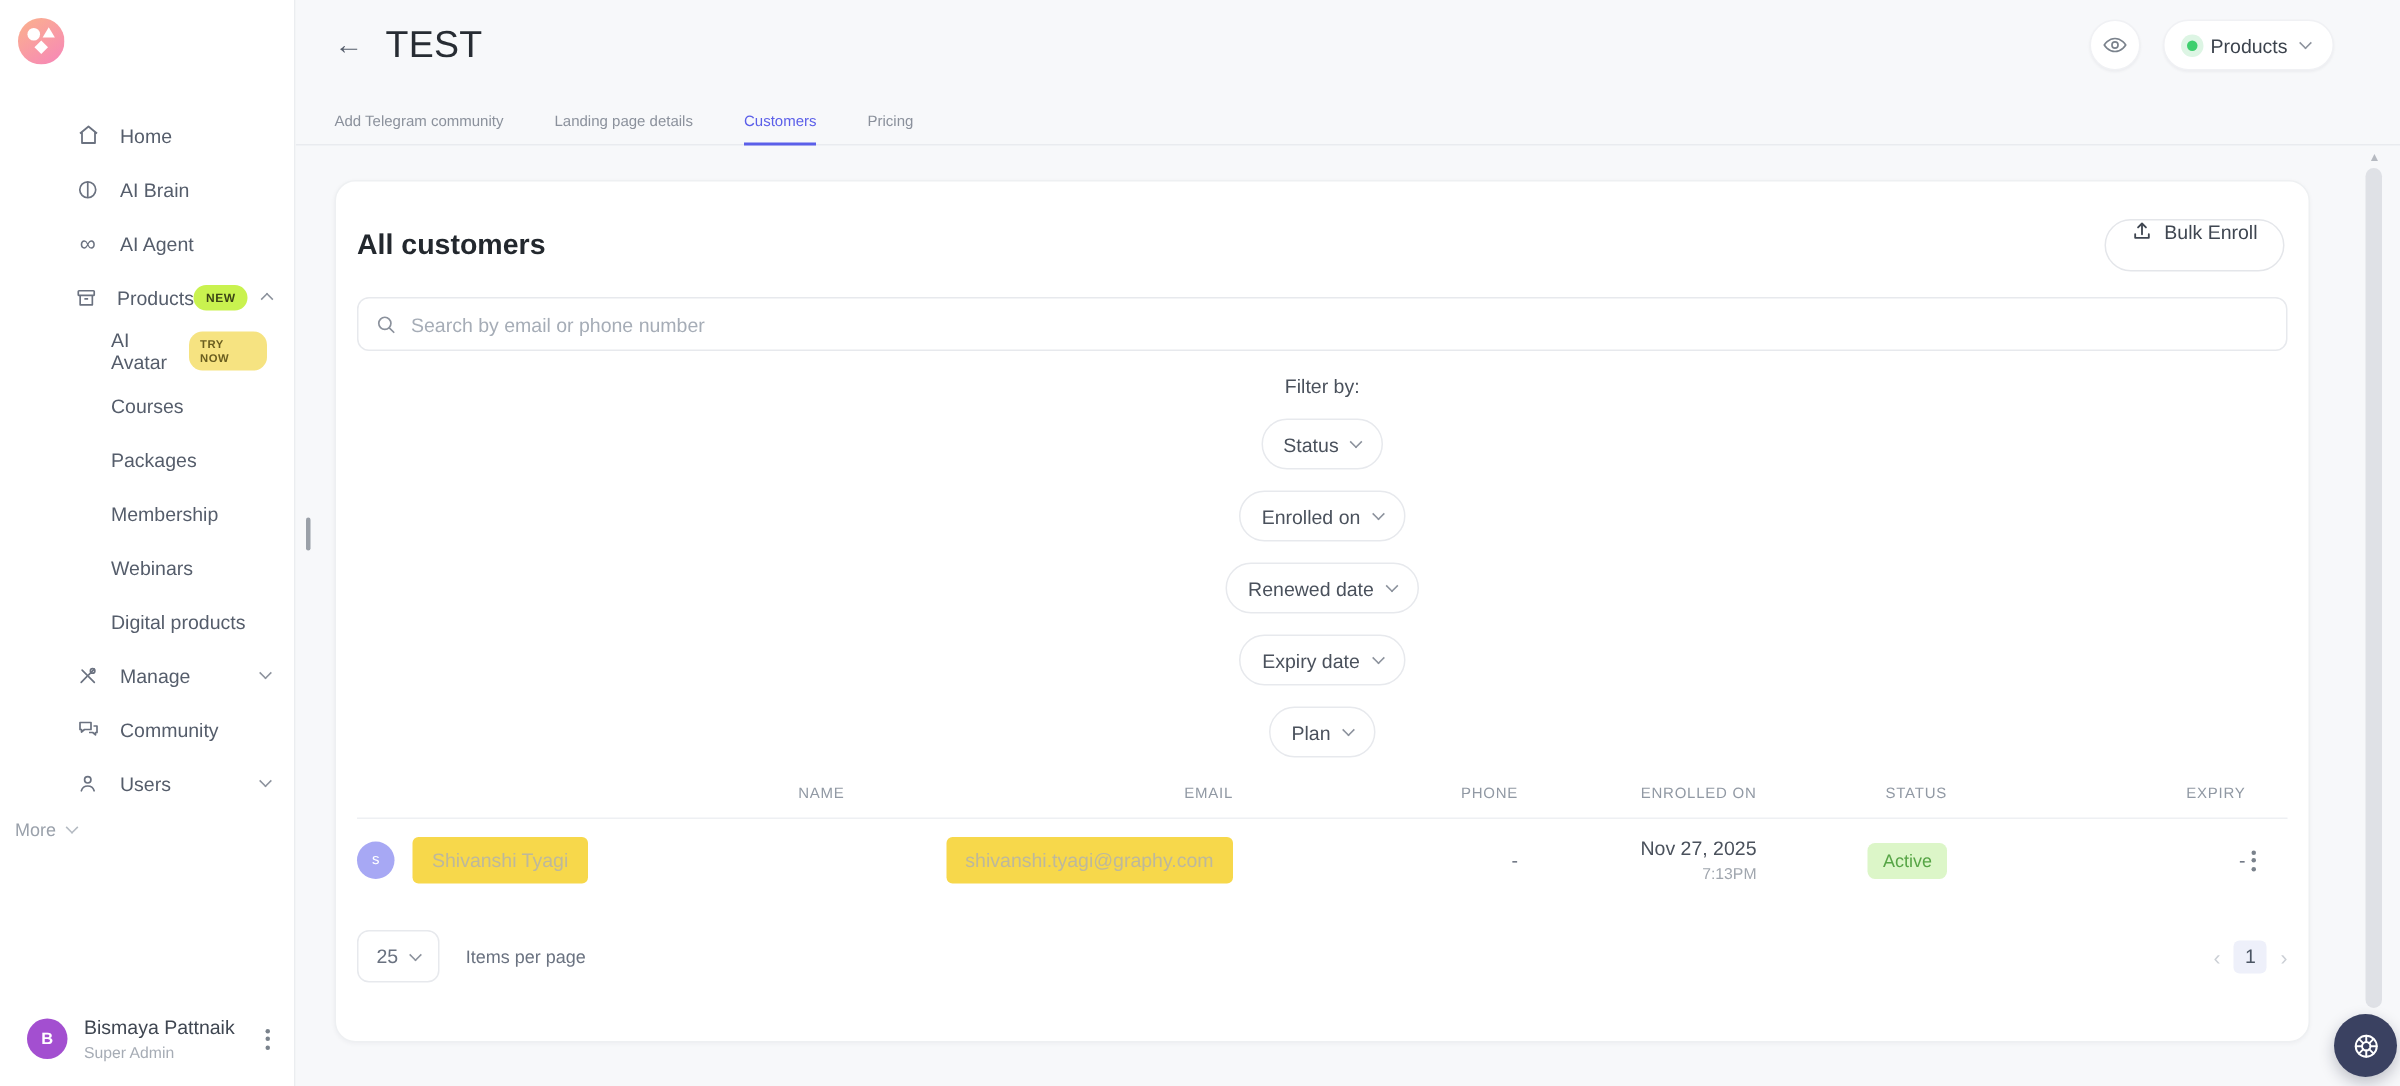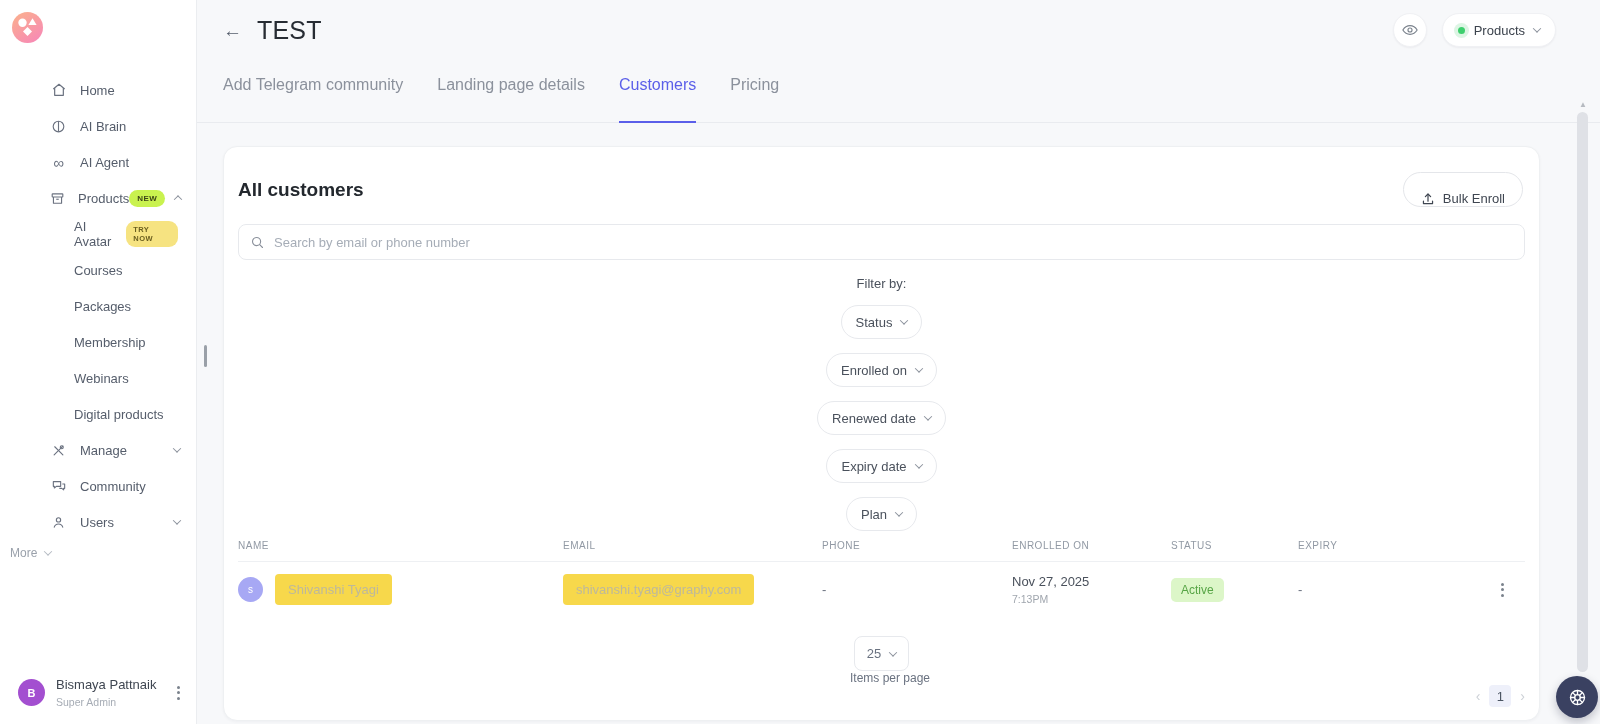--- a/index.html
+++ b/index.html
@@ -101,57 +101,57 @@
     background:var(--published_dot,#3ecf6e);
     box-shadow:0 0 0 4px #ddf5e4;
   }
   .pub-pill .txt { font-size:13px; color:#3c434d; }
 
   .tabs {
     display:flex; gap:34px; margin-top:29px; padding:0 44px 0 26px;
     border-bottom:1px solid #e9ebef;
   }
   .tab {
-    font-size:16px; color:#8b919c; padding-bottom:27px; cursor:pointer;
+    font-size:10px; color:#8b919c; padding-bottom:8px; cursor:pointer;
     border-bottom:2px solid transparent; margin-bottom:-1px;
   }
   .tab.active { color:var(--accent,#5b5fe9); border-bottom-color:var(--accent,#5b5fe9); }
 
   
   .card {
     margin:23px 60px 0 26px; height:575px;
     background:#fff; border:1px solid #eef0f2; border-radius:14px;
     box-shadow:0 1px 3px rgba(16,24,40,.04);
     padding:0 14px; overflow:hidden;
   }
   .card-head { display:flex; align-items:center; padding:25px 2px 0 0; }
   .card-title { font-size:19px; font-weight:700; color:#23282e; }
   .bulk-btn {
-    margin-left:auto; display:flex; align-items:flex-end; gap:8px;
+    margin-left:auto; display:flex; align-items:flex-start; gap:8px;
     border:1px solid #e4e6ea; border-radius:999px; background:#fff;
     padding:0 17px; height:35px; font-size:13px; color:#3f4651; cursor:pointer;
   }
   .search-box {
     margin-top:17px; height:36px; border:1px solid #e7e9ed; border-radius:8px;
     display:flex; align-items:center; padding:0 11px; gap:9px; background:#fff;
   }
   .search-box input {
     border:none; outline:none; flex:1; font-size:13px; color:#3f4651;
     font-family:"Liberation Sans", sans-serif; background:transparent;
   }
   .search-box input::placeholder { color:#a6adb7; }
   .filters { margin-top:16px; display:flex; align-items:center; gap:14px;flex-direction:column; }
   .filter-label { font-size:13px; color:#4a515c; }
   .filter-pill {
     border:1px solid #e7e9ed; border-radius:999px; background:#fff;
     height:34px; padding:0 14px; display:flex; align-items:center; gap:9px;
     font-size:13px; color:#4a515c; cursor:pointer;
   }
 
-  .tbl { margin-top:9px; }
+  .tbl { margin-top:19px;text-align:right; }
   .tbl-grid {
     display:grid;
     grid-template-columns:325px 259px 190px 159px 127px 1fr 28px;
     align-items:center;
   }
   .tbl-head { padding-bottom:10px; border-bottom:1px solid #eef0f3; }
   .tbl-head span {
     font-size:10px; color:#9199a4; letter-spacing:.5px; font-weight:400;
   }
   .tbl-row { padding:12px 0; }
@@ -168,21 +168,21 @@
   }
   .cell-dim { font-size:13px; color:#6b7280; }
   .enr-date { font-size:13px; color:#4a515c; }
   .enr-time { font-size:10.5px; color:#a0a6ae; margin-top:4px; }
   .badge-active {
     display:inline-block; background:var(--active_badge_bg,#dcf6c8);
     color:var(--active_badge_text,#57a546);
     font-size:12px; padding:5px 10px; border-radius:5px;
   }
 
-  .pager { margin-top:19px; display:flex; align-items:center;flex-direction:column; }
+  .pager { margin-top:19px; display:flex; align-items:center; }
   .pp-box {
     border:1px solid #e7e9ed; border-radius:8px; background:#fff;
     height:35px; padding:0 12px; display:flex; align-items:center; gap:9px;
     font-size:13px; color:#6a7280; cursor:pointer;
   }
   .pp-label { margin-left:17px; font-size:12px; color:#6a7280; }
   .pager-right { margin-left:auto; display:flex; align-items:center; gap:9px; }
   .pg-arrow { color:#ccd0d6; font-size:14px; cursor:default; line-height:1; }
   .pg-num {
     width:22px; height:22px; background:#eef0fa; border-radius:4px;

